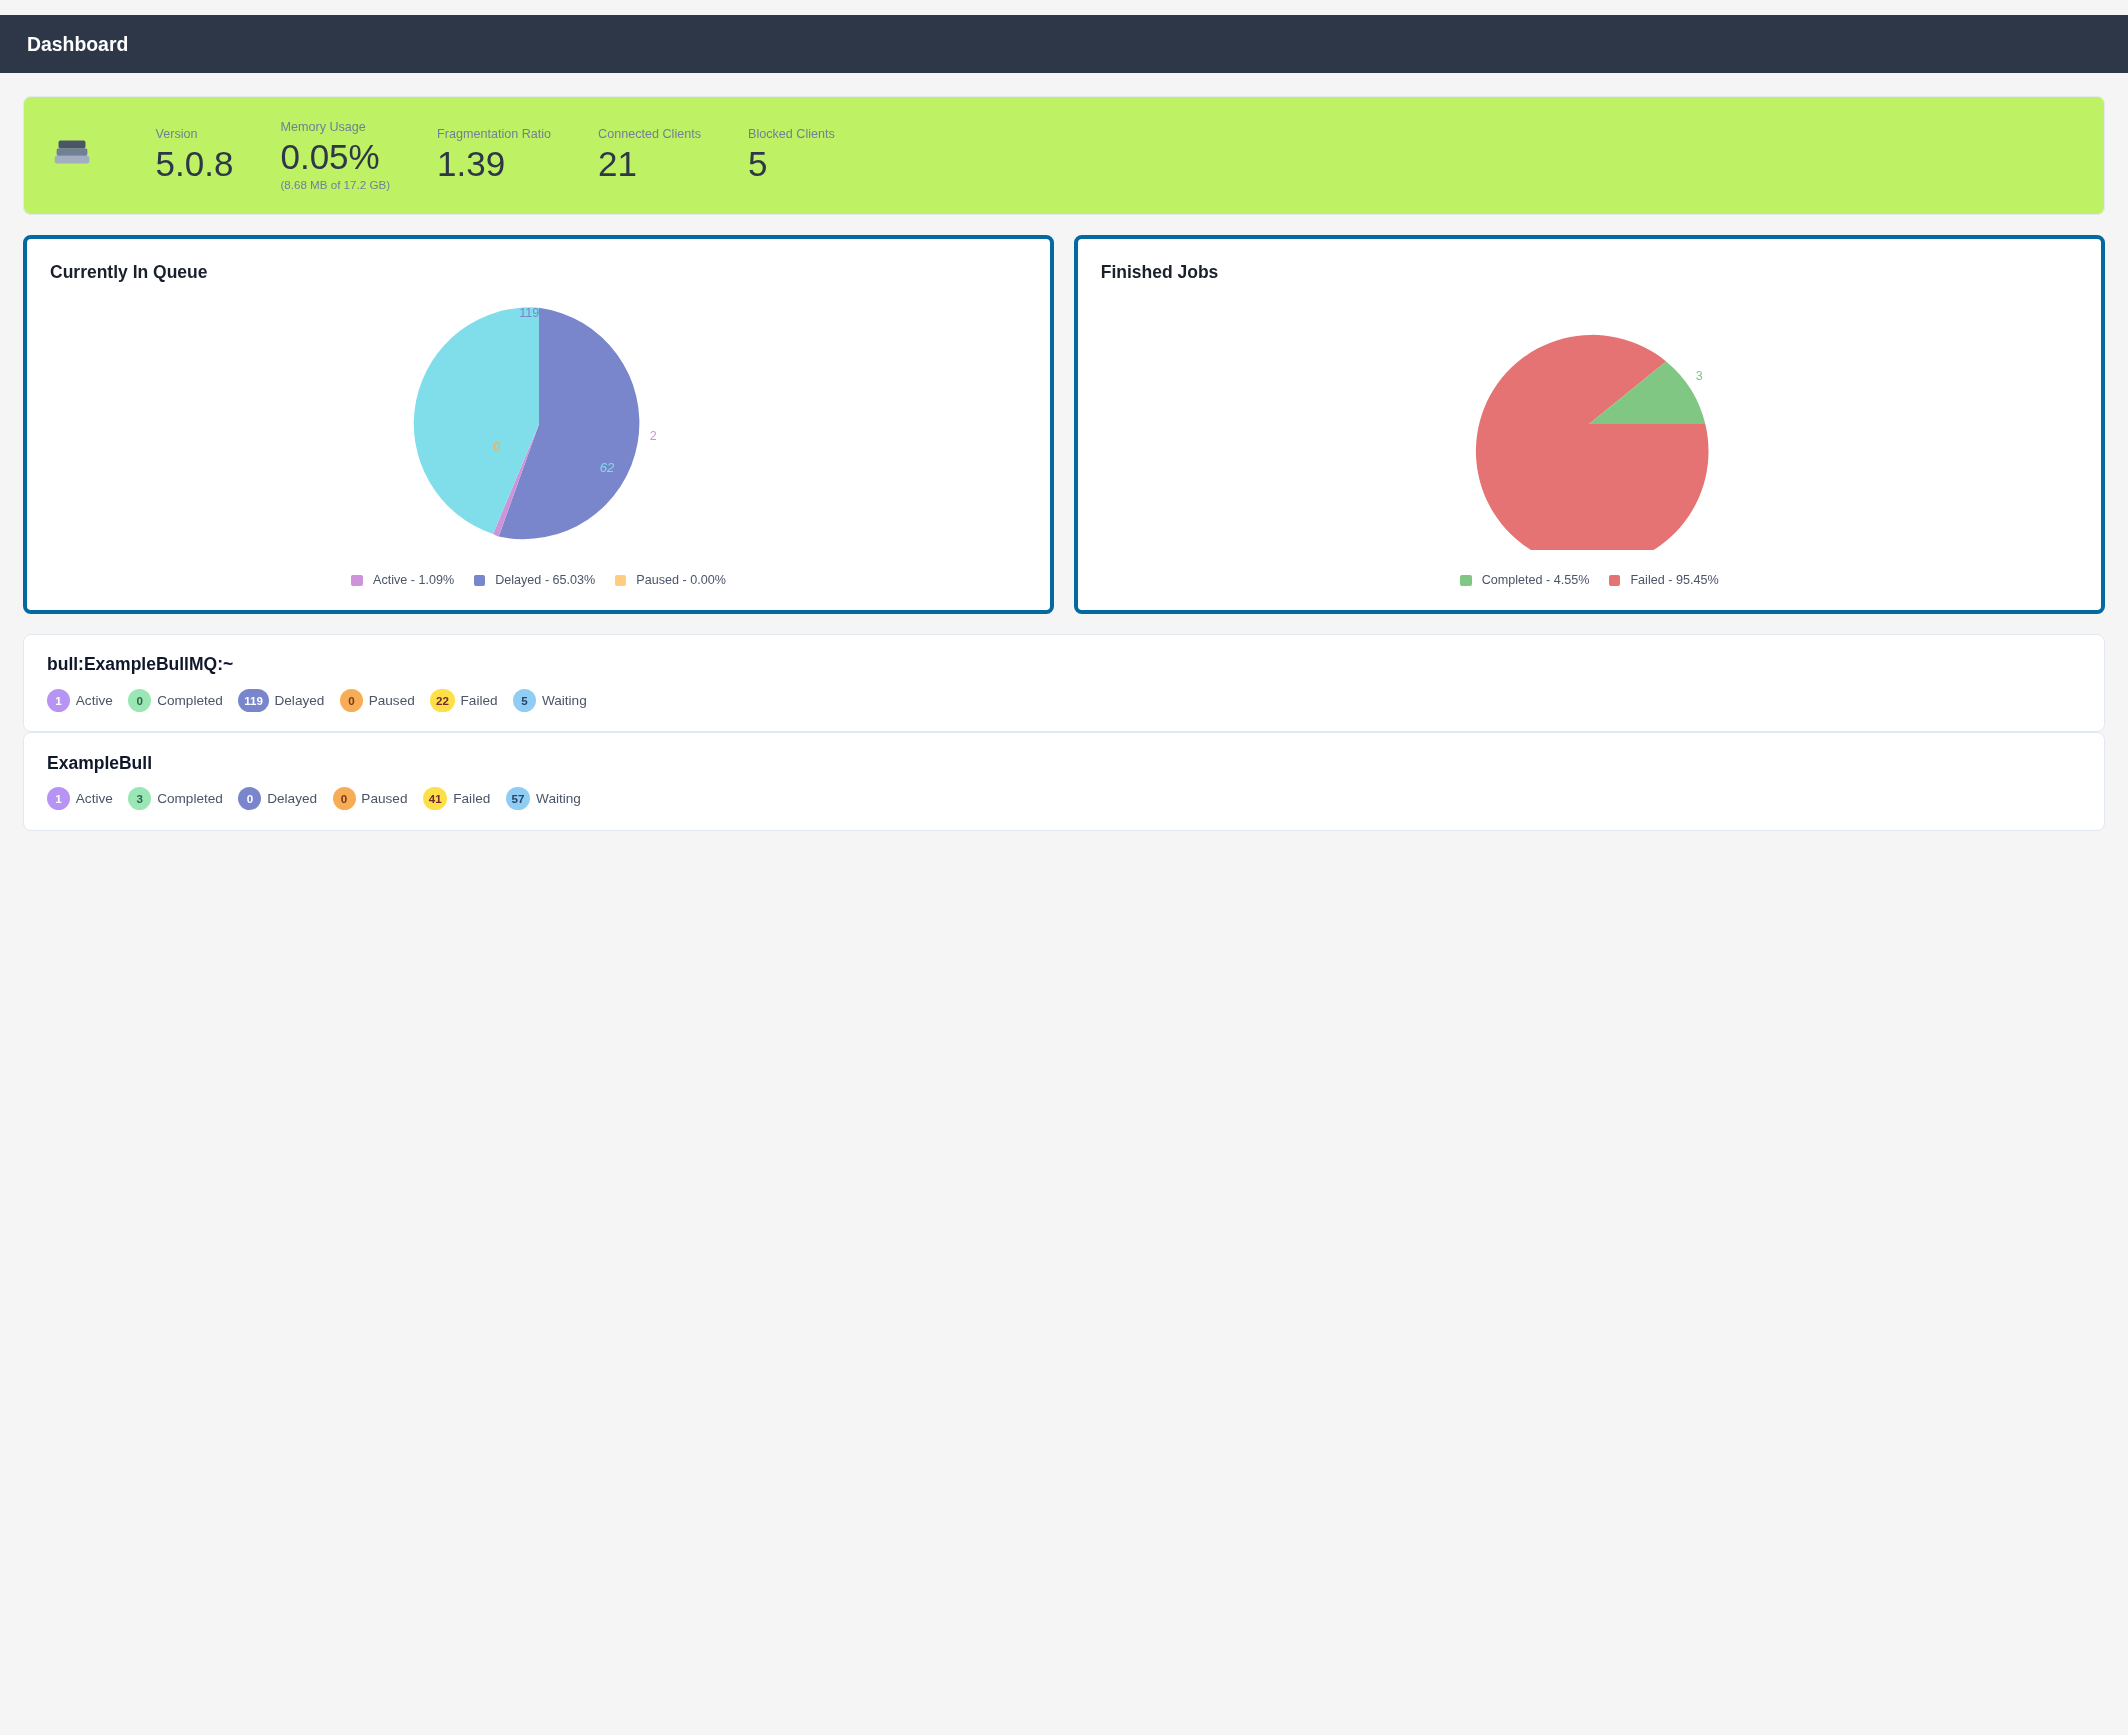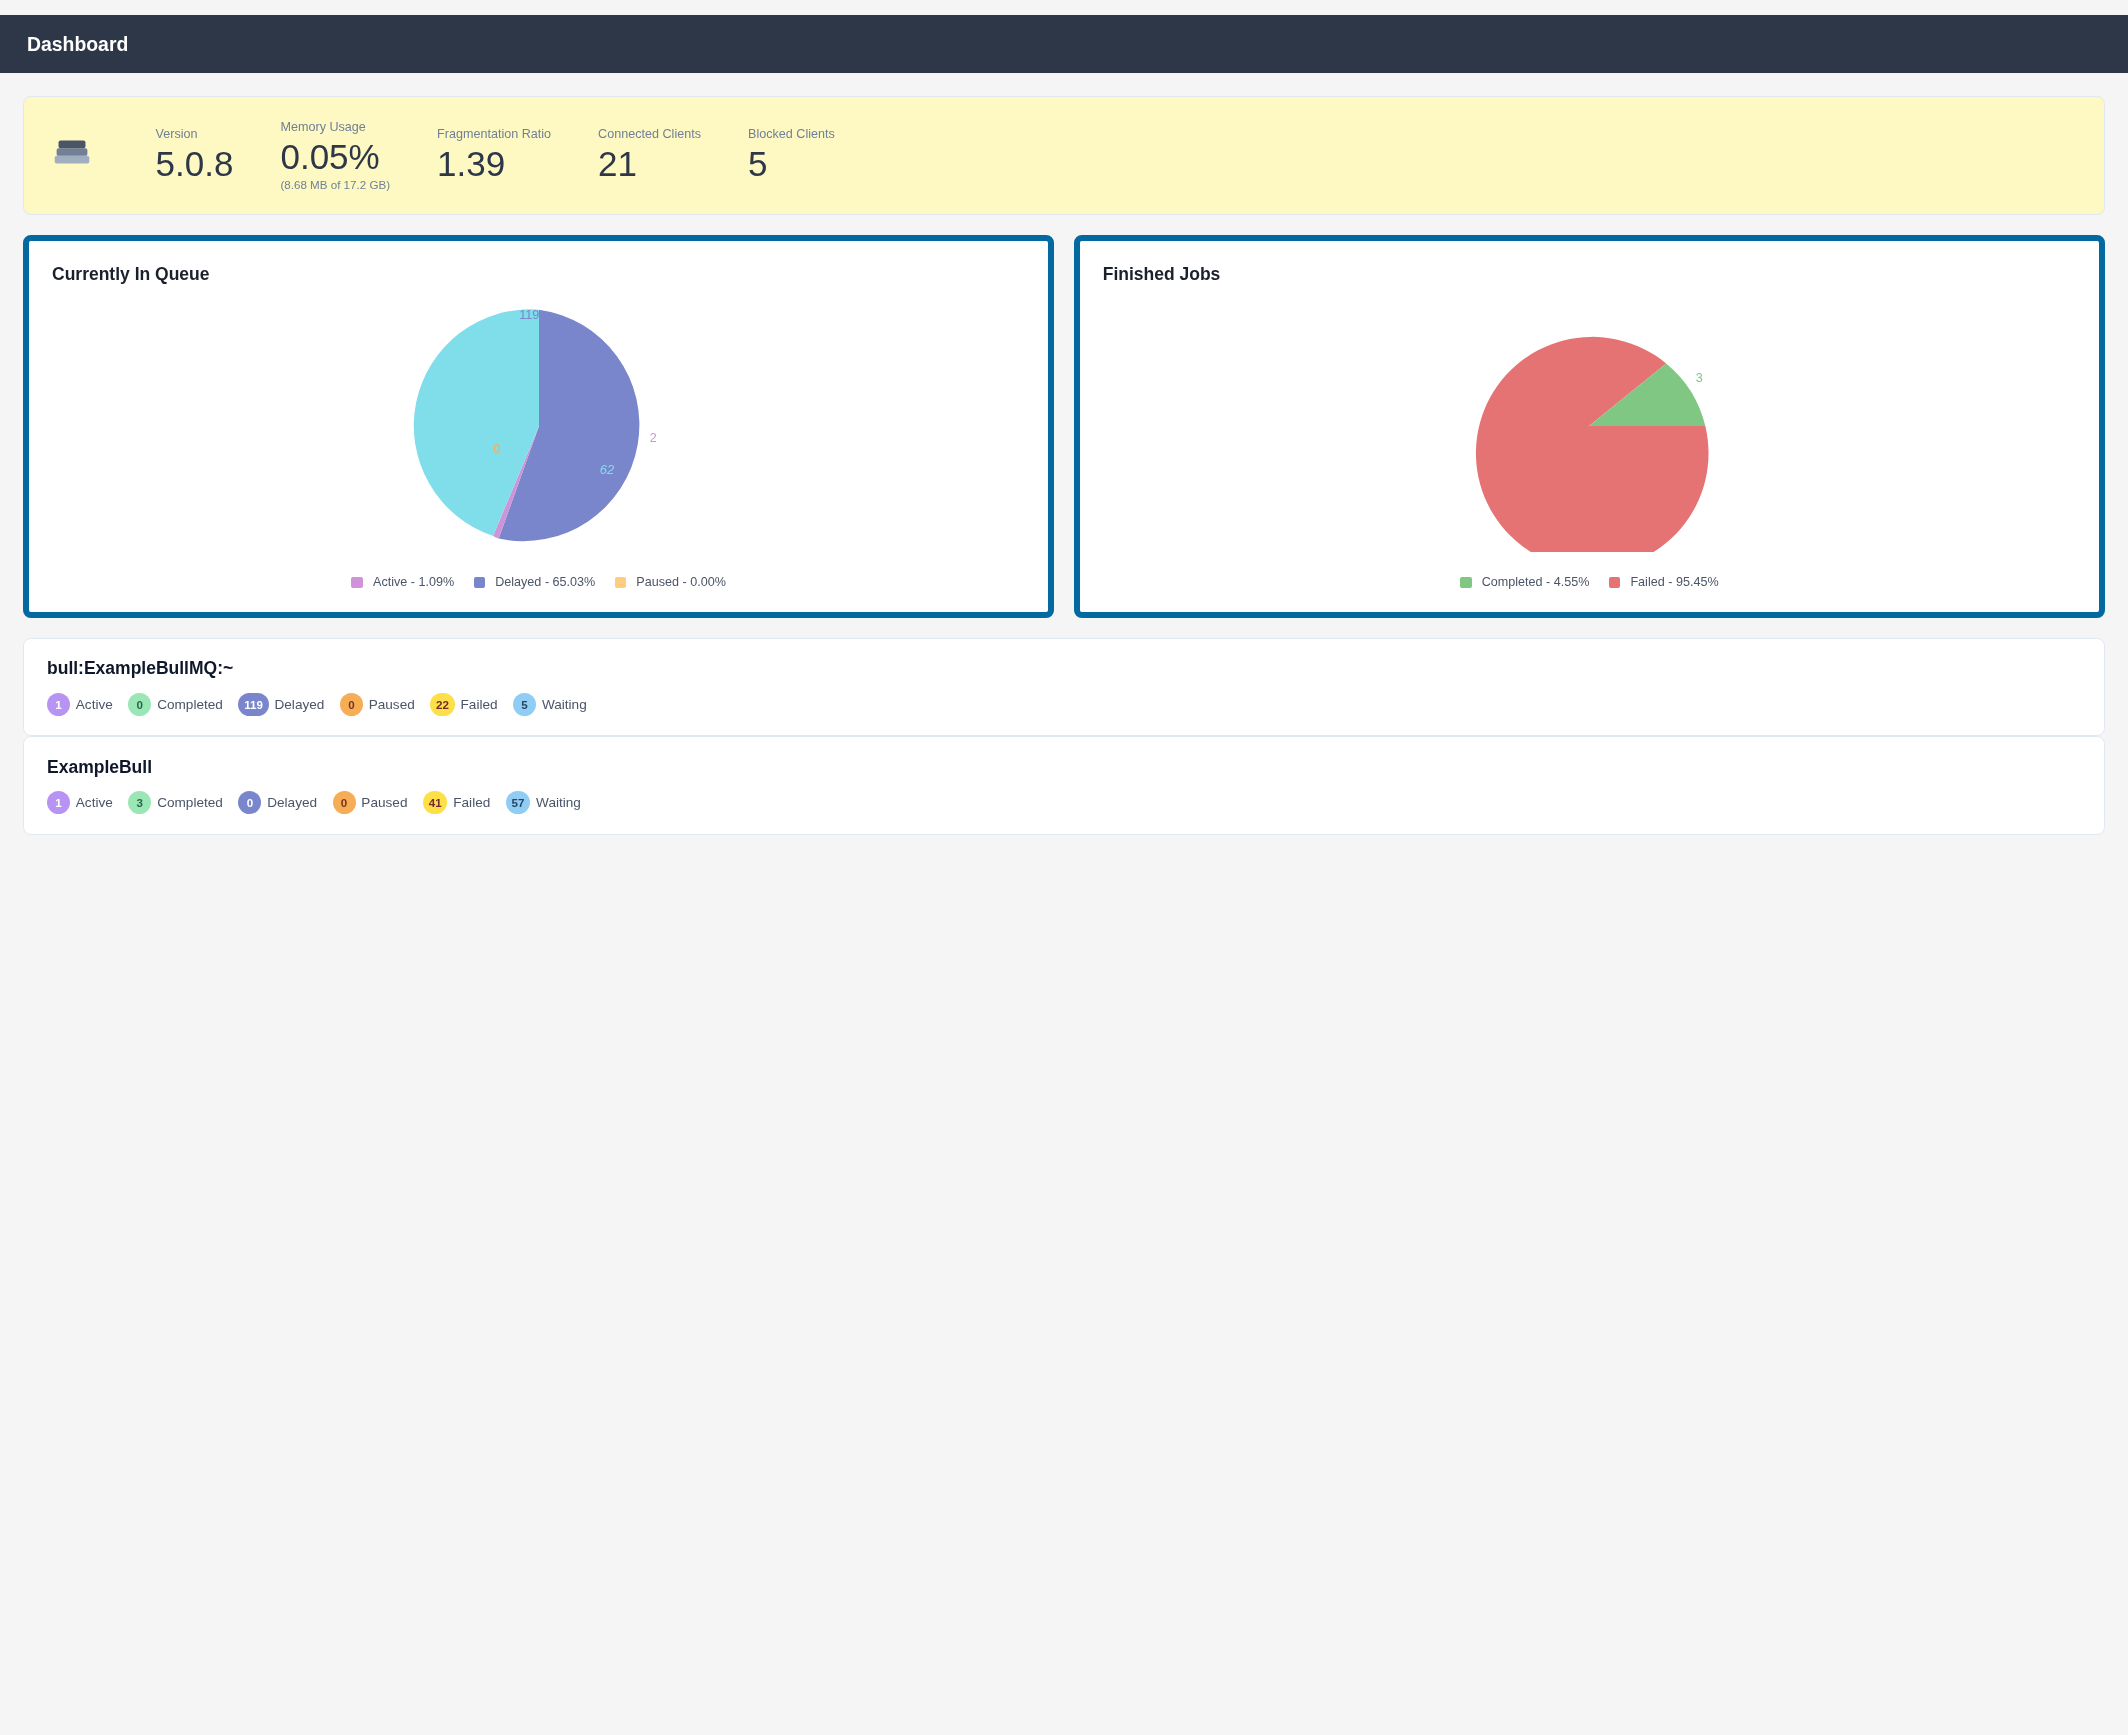--- a/index.html
+++ b/index.html
@@ -15,21 +15,21 @@
     }
 
     .content {
       padding: 23px;
       display: flex;
       flex-direction: column;
       gap: 19.4px;
     }
 
     .card {
-      background: #fef9c3;
+      background: #bef264;
       border-radius: 7.8px;
       border: 1px solid #e2e8f0;
       padding: 23px;
     }
 
     
     .stats-bar {
       display: flex;
       align-items: center;
       gap: 47px;
@@ -47,21 +47,21 @@
     
     .charts-row {
       display: grid;
       grid-template-columns: 1fr 1fr;
       gap: 19.4px;
     }
 
     .chart-card {
       background: white;
       border-radius: 7.8px;
-      border: 6px solid #0369a1;
+      border: 4px solid #0369a1;
       padding: 23px;
     }
 
     .chart-title {
       font-size: 17.5px;
       font-weight: 700;
       color: #1a202c;
       margin-bottom: 15.5px;
     }
 

